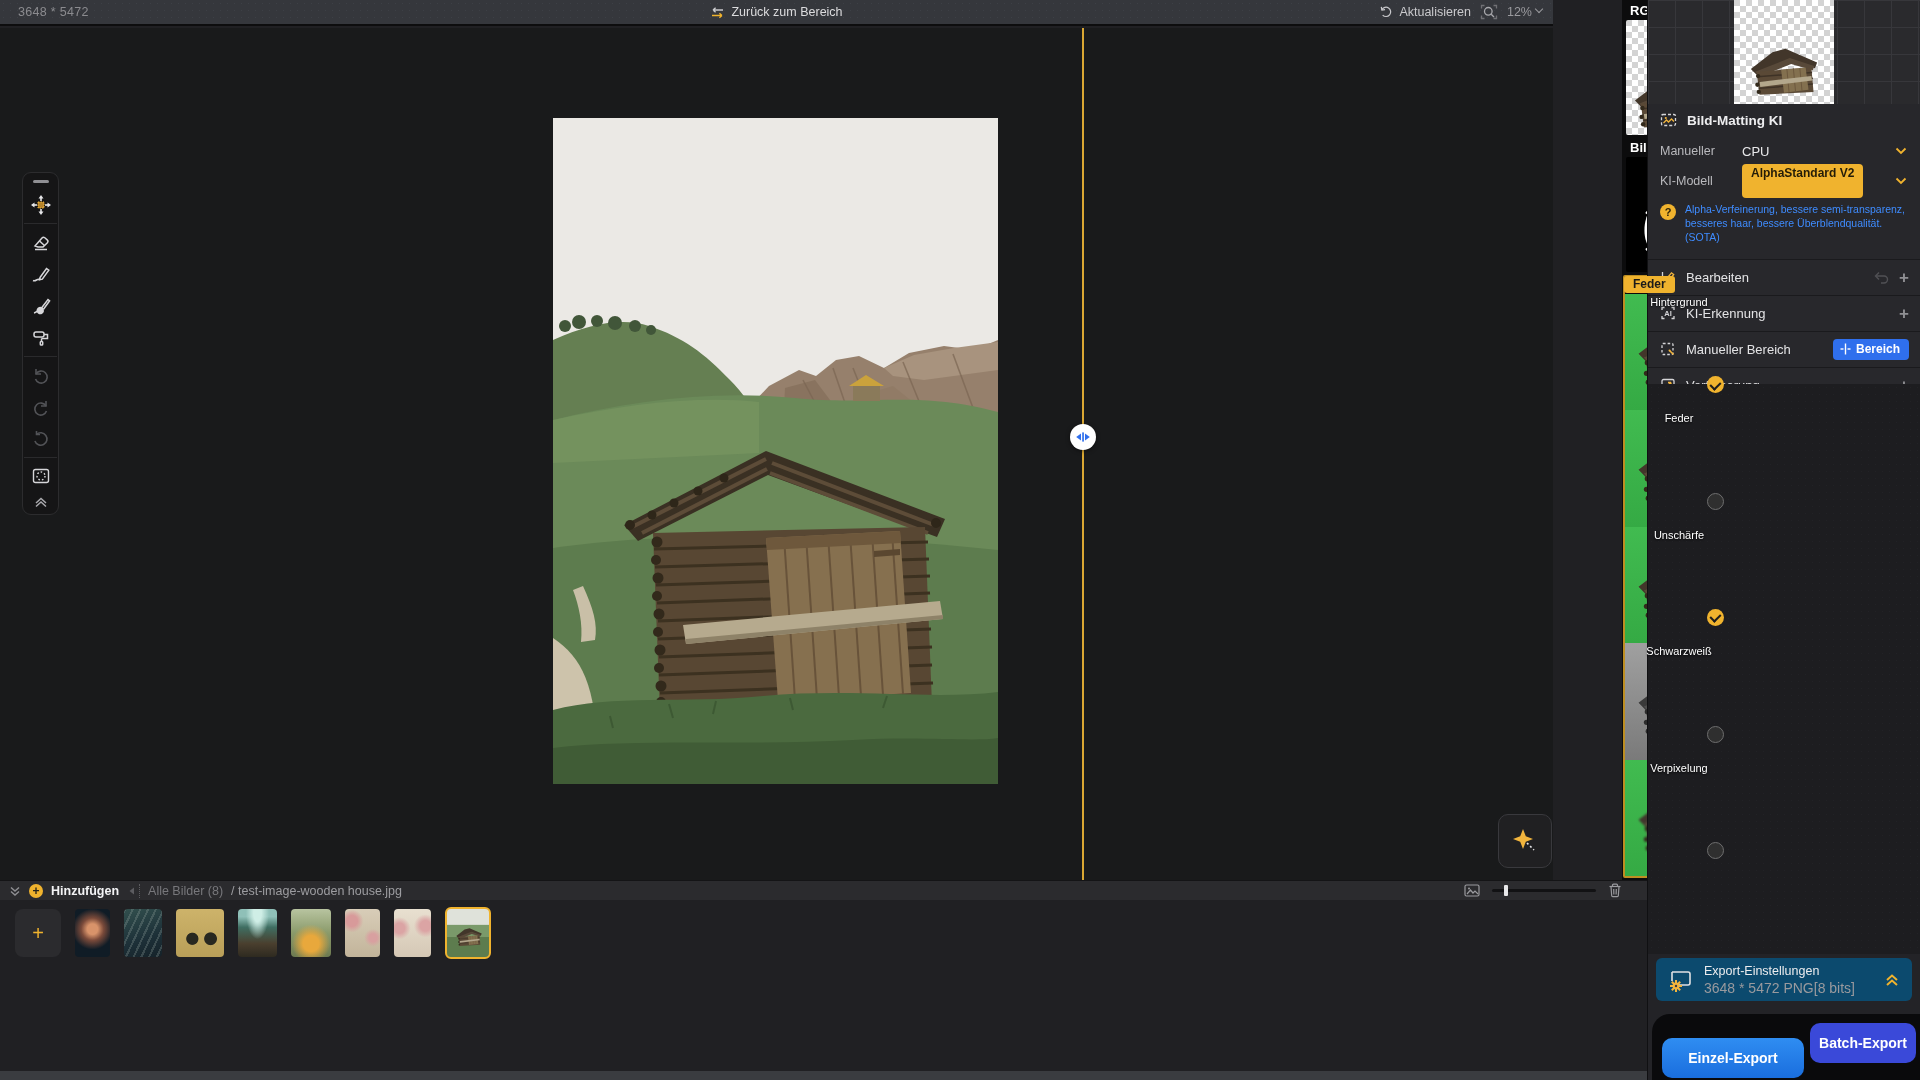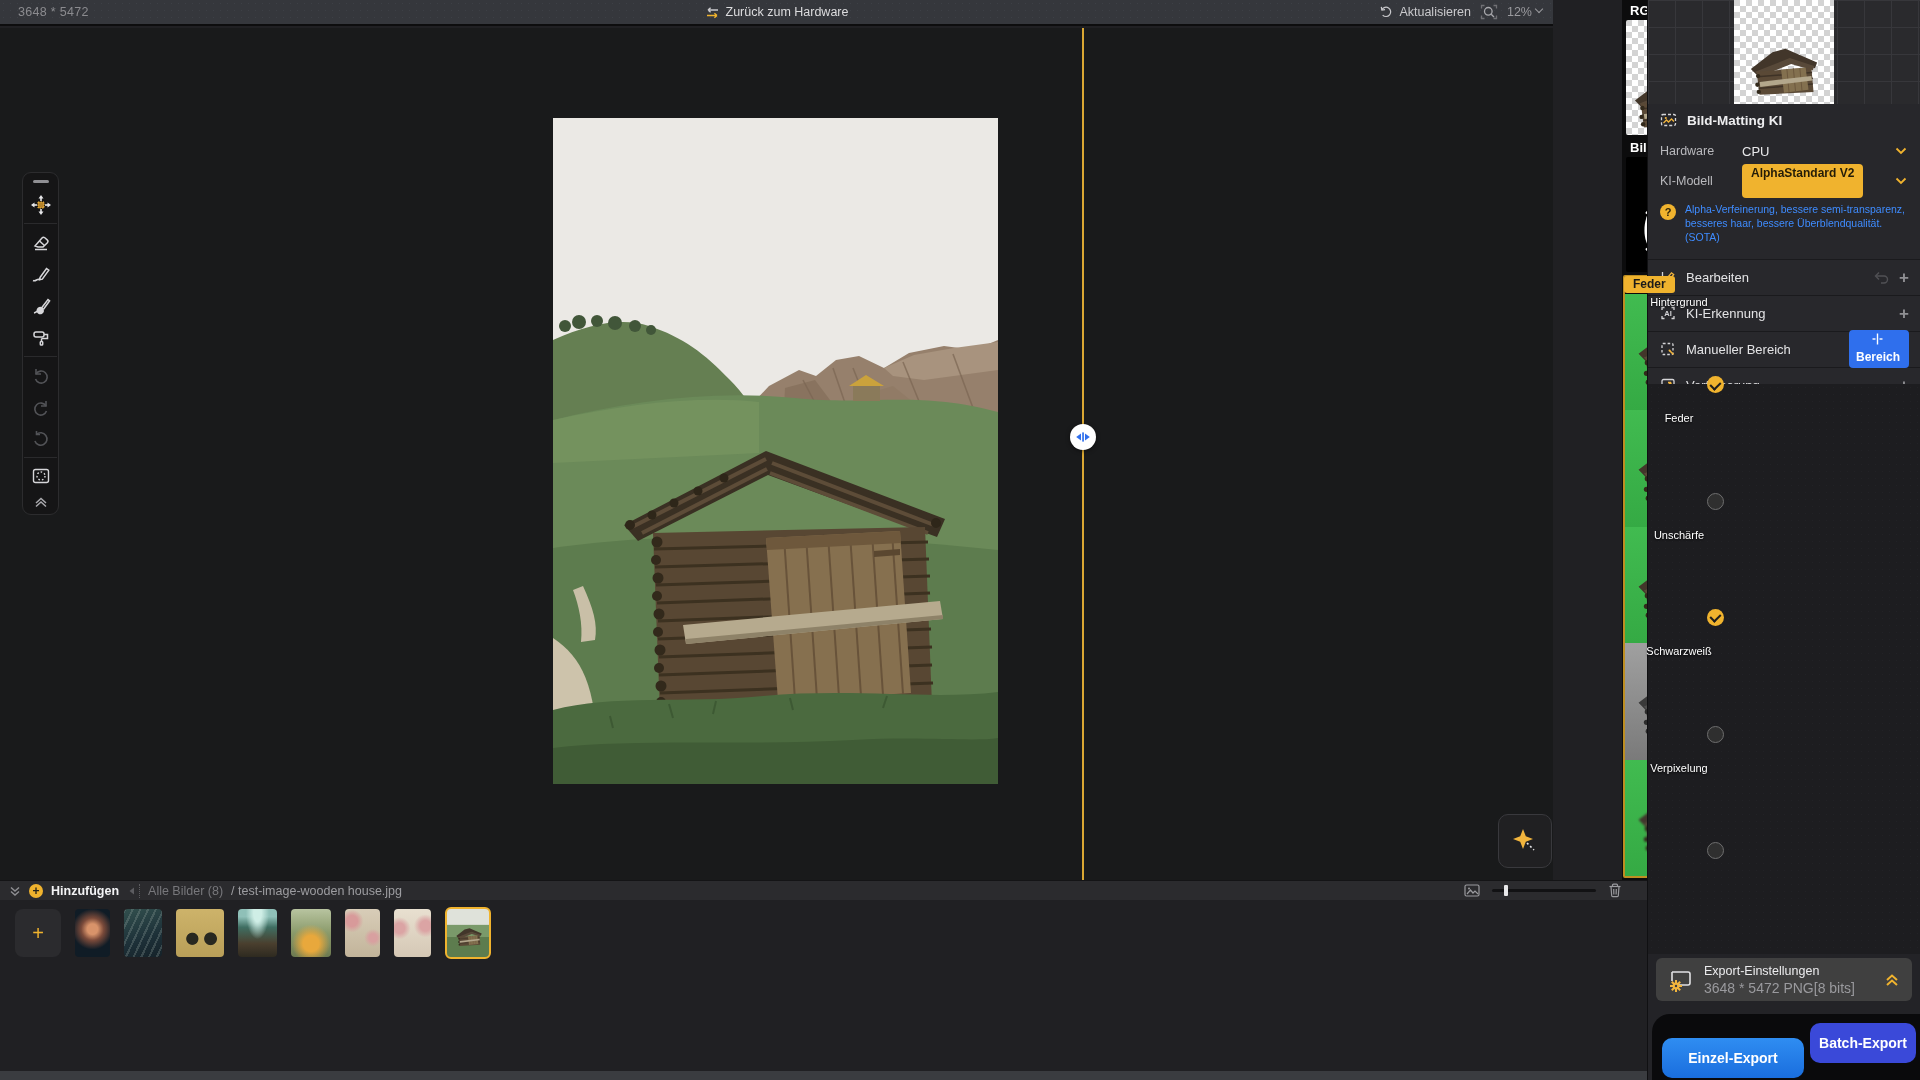--- a/index.html
+++ b/index.html
@@ -146,25 +146,25 @@
     color:#2a230c; font-weight:bold; font-size:11px; display:flex; align-items:center;
     justify-content:center; margin-top:2px; }
   .hint-text { color:#3f8cff; font-size:10.5px; line-height:1.35; }
 
   .sec-rows { margin-top:4px; border-top:1px solid #1a1a1d; }
   .sec-row { display:flex; align-items:center; gap:10px; height:36px; padding:0 12px;
     border-bottom:1px solid #1a1a1d; color:#e3e3e5; font-size:13px; background:#28282c; cursor:default; }
   .sec-row .grow { flex:1; }
   .row-plus { color:#8f8f93; font-size:17px; font-weight:bold; line-height:1; cursor:pointer; }
   .bereich-btn { display:flex; align-items:center; gap:5px; background:#2f6fed; color:#fff;
-    font-size:12px; font-weight:bold; padding:3px 9px 4px 7px; border-radius:4px; border:none; cursor:pointer;flex-direction:column; }
+    font-size:12px; font-weight:bold; padding:3px 9px 4px 7px; border-radius:4px; border:none; cursor:pointer; }
   .panel-rest { position:absolute; left:0; top:384px; width:272px; height:570px; background:#1d1d20;
     background-image:radial-gradient(circle, #222226 0.7px, transparent 1px); background-size:7px 7px; }
 
-  .export-card { position:absolute; left:8px; top:958px; width:256px; height:43px; background:#404040;
+  .export-card { position:absolute; left:8px; top:958px; width:256px; height:43px; background:#0c4a6e;
     border-radius:6px; display:flex; align-items:center; gap:10px; padding:0 12px; }
   .exp-texts { flex:1; display:flex; flex-direction:column; gap:2px; }
   .exp-title { color:#ececee; font-size:12.5px; }
   .exp-detail { color:#9a9a9e; font-size:14px; }
   .export-bar { position:absolute; left:4px; top:1014px; width:269px; height:66px; background:#0a0a0c;
     border-top-left-radius:18px; }
   .btn-single { position:absolute; left:10px; top:24px; width:142px; height:40px; border:none;
     border-radius:10px; background:linear-gradient(180deg,#2f8df2,#1a6ede); color:#fff;
     font-weight:bold; font-size:14px; font-family:"Liberation Sans", sans-serif; cursor:pointer; }
   .btn-batch { position:absolute; left:158px; top:9px; width:106px; height:40px; border:none;
@@ -206,21 +206,21 @@
   <div class="topbar">
     <span class="tb-dims">3648 * 5472</span>
     <div class="tb-center">
       <div class="tb-group">
         <span>
           <svg width="15" height="13" viewBox="0 0 15 13" fill="none">
             <path d="M13,4 H3 M3,4 l2.6,-2.2 M3,4 l2.6,2.2" stroke="#c9c9cc" stroke-width="1.4"></path>
             <path d="M2,9.5 H12 M12,9.5 l-2.6,-2.2 M12,9.5 l-2.6,2.2" stroke="#f0b32e" stroke-width="1.4"></path>
           </svg>
         </span>
-        <span>Zurück zum Hardware</span>
+        <span>Zurück zum Bereich</span>
       </div>
     </div>
     <div class="tb-right">
       <div class="tb-group">
         <span>
           <svg width="14" height="14" viewBox="0 0 16 16" fill="none">
             <path d="M4.2,11.5 a5.3,5.3 0 1 0 -0.9,-6" stroke="#c9c9cc" stroke-width="1.4"></path>
             <polyline points="2.6,2.2 3.3,5.8 6.9,5.2" stroke="#c9c9cc" stroke-width="1.4" fill="none"></polyline>
           </svg>
         </span>
@@ -573,21 +573,21 @@
           <svg width="17" height="16" viewBox="0 0 17 16" fill="none">
             <rect x="1.5" y="2.5" width="14" height="11" rx="1.5" stroke="#d5d5d8" stroke-width="1.3" stroke-dasharray="3 2"></rect>
             <path d="M3.5,11 l3,-3 2,2 3,-3 2.5,2.5" stroke="#f2b53d" stroke-width="1.3"></path>
             <circle cx="5.8" cy="6" r="1.1" fill="#f2b53d"></circle>
           </svg>
         </span>
         <span>Bild-Matting KI</span>
       </div>
 
       <div class="form-row">
-        <span class="form-label">Hardware</span>
+        <span class="form-label">Manueller</span>
         <span class="form-value">CPU</span>
         <span class="row-chev">
           <svg width="12" height="8" viewBox="0 0 12 8" fill="none" stroke="#f0b32e" stroke-width="1.8">
             <polyline points="1.5,1.5 6,6 10.5,1.5"></polyline>
           </svg>
         </span>
       </div>
 
       <div class="form-row">
         <span class="form-label">KI-Modell</span>

